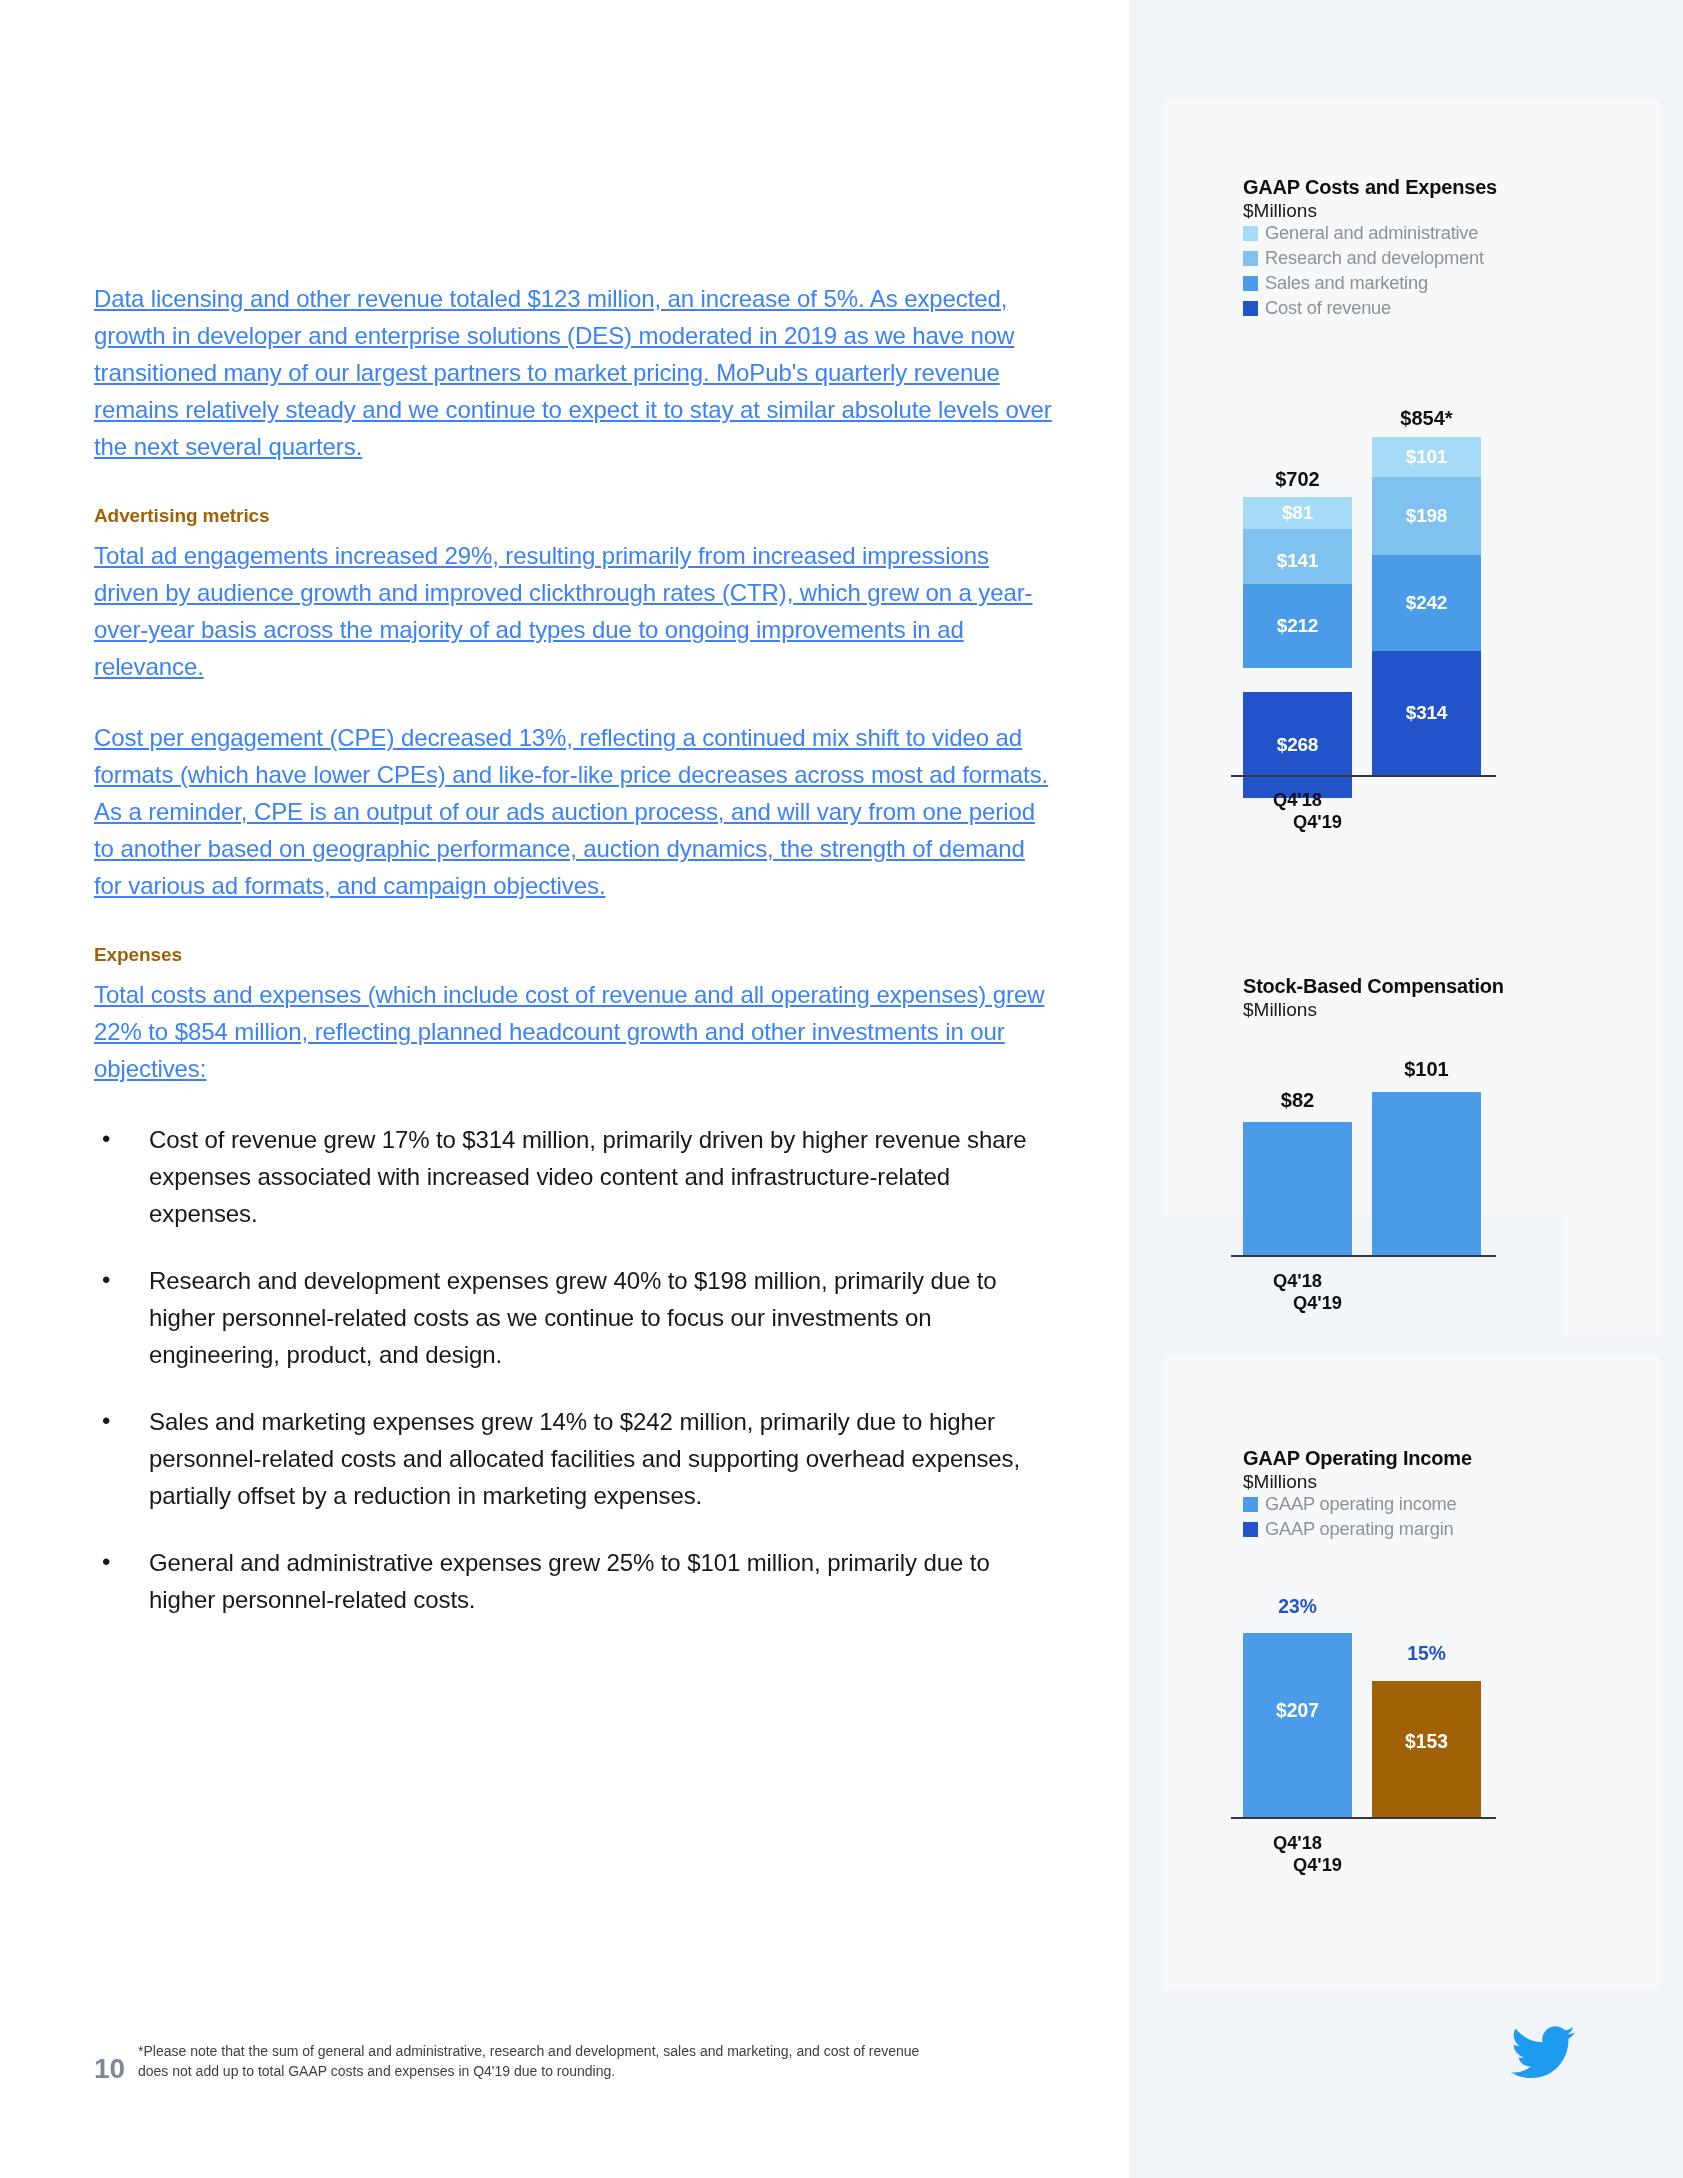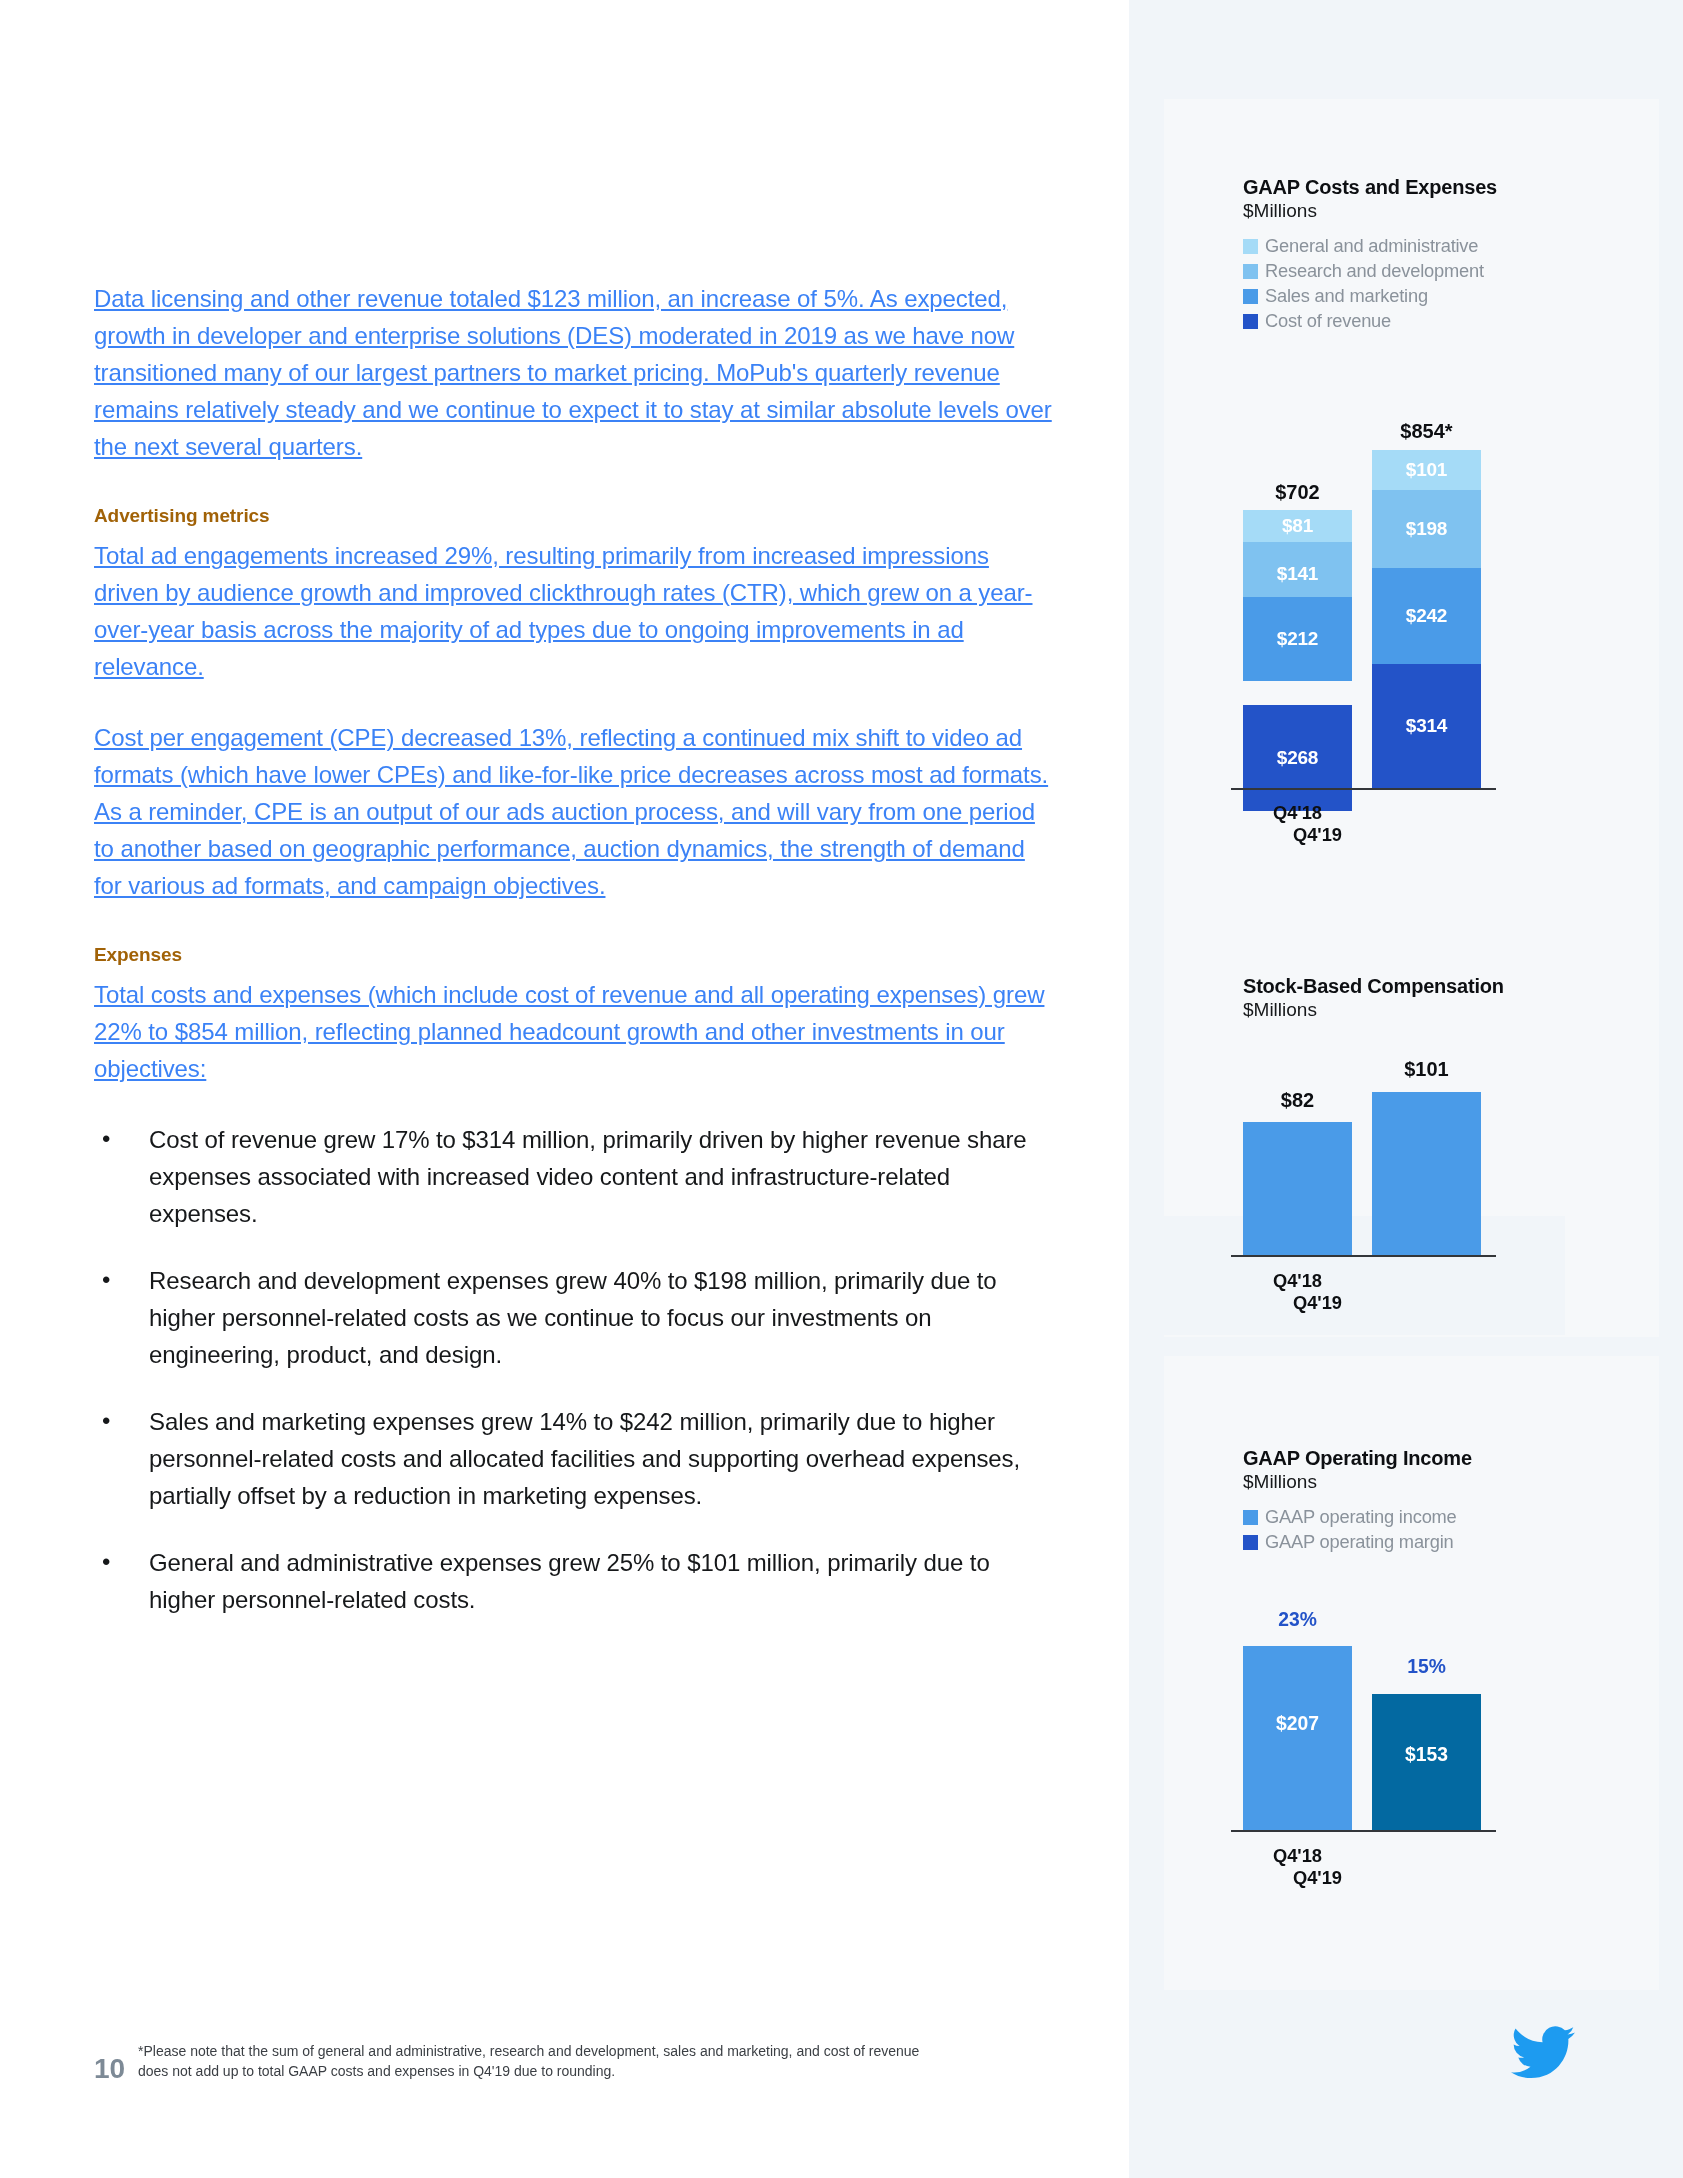--- a/index.html
+++ b/index.html
@@ -48,21 +48,21 @@
   
   .footer { position: absolute; left: 94px; top: 2037px; width: 1000px; display:flex; align-items:flex-start; }
   .page-num { font-size: 28px; color: #7d8a96; font-weight: bold; width: 44px; padding-top: 16px; }
   .footnote { font-size: 14px; line-height: 20px; color: #3b3f44; padding-top: 4px; }
 
   .bird { position: absolute; left: 1505px; top: 2020px; width: 77px; height: 65px; }
 
   
   .chart-title { font-size: 20px; font-weight: bold; color: #0d0f12; letter-spacing: -0.2px; }
   .chart-sub   { font-size: 19px; color: #16181a; margin-top: 1px; }
-  .legend { margin-top: 13px; }
+  .legend { margin-top: 0; }
   .legend-row { display: flex; align-items: center; margin-bottom: 3px; }
   .swatch { width: 15px; height: 15px; margin-right: 7px; flex: none; }
   .legend-label { font-size: 18.3px; color: #8a929b; letter-spacing: -0.2px; }
 
   .plot { position: relative; }
   .axis-line { position: absolute; height: 2px; background: #33363a; }
   .cat-row { position: absolute; display: flex; flex-direction: column; }
   .cat-label { font-size: 18.3px; font-weight: bold; color: #0d0f12; text-align: center; }
 
   .bar { position: absolute; }
@@ -219,21 +219,21 @@
       </div>
 
       <div class="plot" style="height:297px; margin-top:26px;">
 
         <div class="pct-label" style="left:0px; top:30px; width:109px;">23%</div>
         <div class="bar" style="left:0px; top:67px; width:109px; height:184px; background:#4a9be8;">
           <div class="val-in-bar" style="top:67px;">$207</div>
         </div>
 
         <div class="pct-label" style="left:129px; top:77px; width:109px;">15%</div>
-        <div class="bar" style="left:129px; top:115px; width:109px; height:137px; background:#0369a1;">
+        <div class="bar" style="left:129px; top:115px; width:109px; height:137px; background:#a16207;">
           <div class="val-in-bar" style="top:50px;">$153</div>
         </div>
 
         <div class="axis-line" style="left:-12px; top:251px; width:265px;"></div>
 
         <div class="cat-row" style="left:0px; top:266px;">
           <div class="cat-label" style="width:109px;">Q4'18</div>
           <div class="cat-label" style="width:109px; margin-left:20px;">Q4'19</div>
         </div>
       </div>

